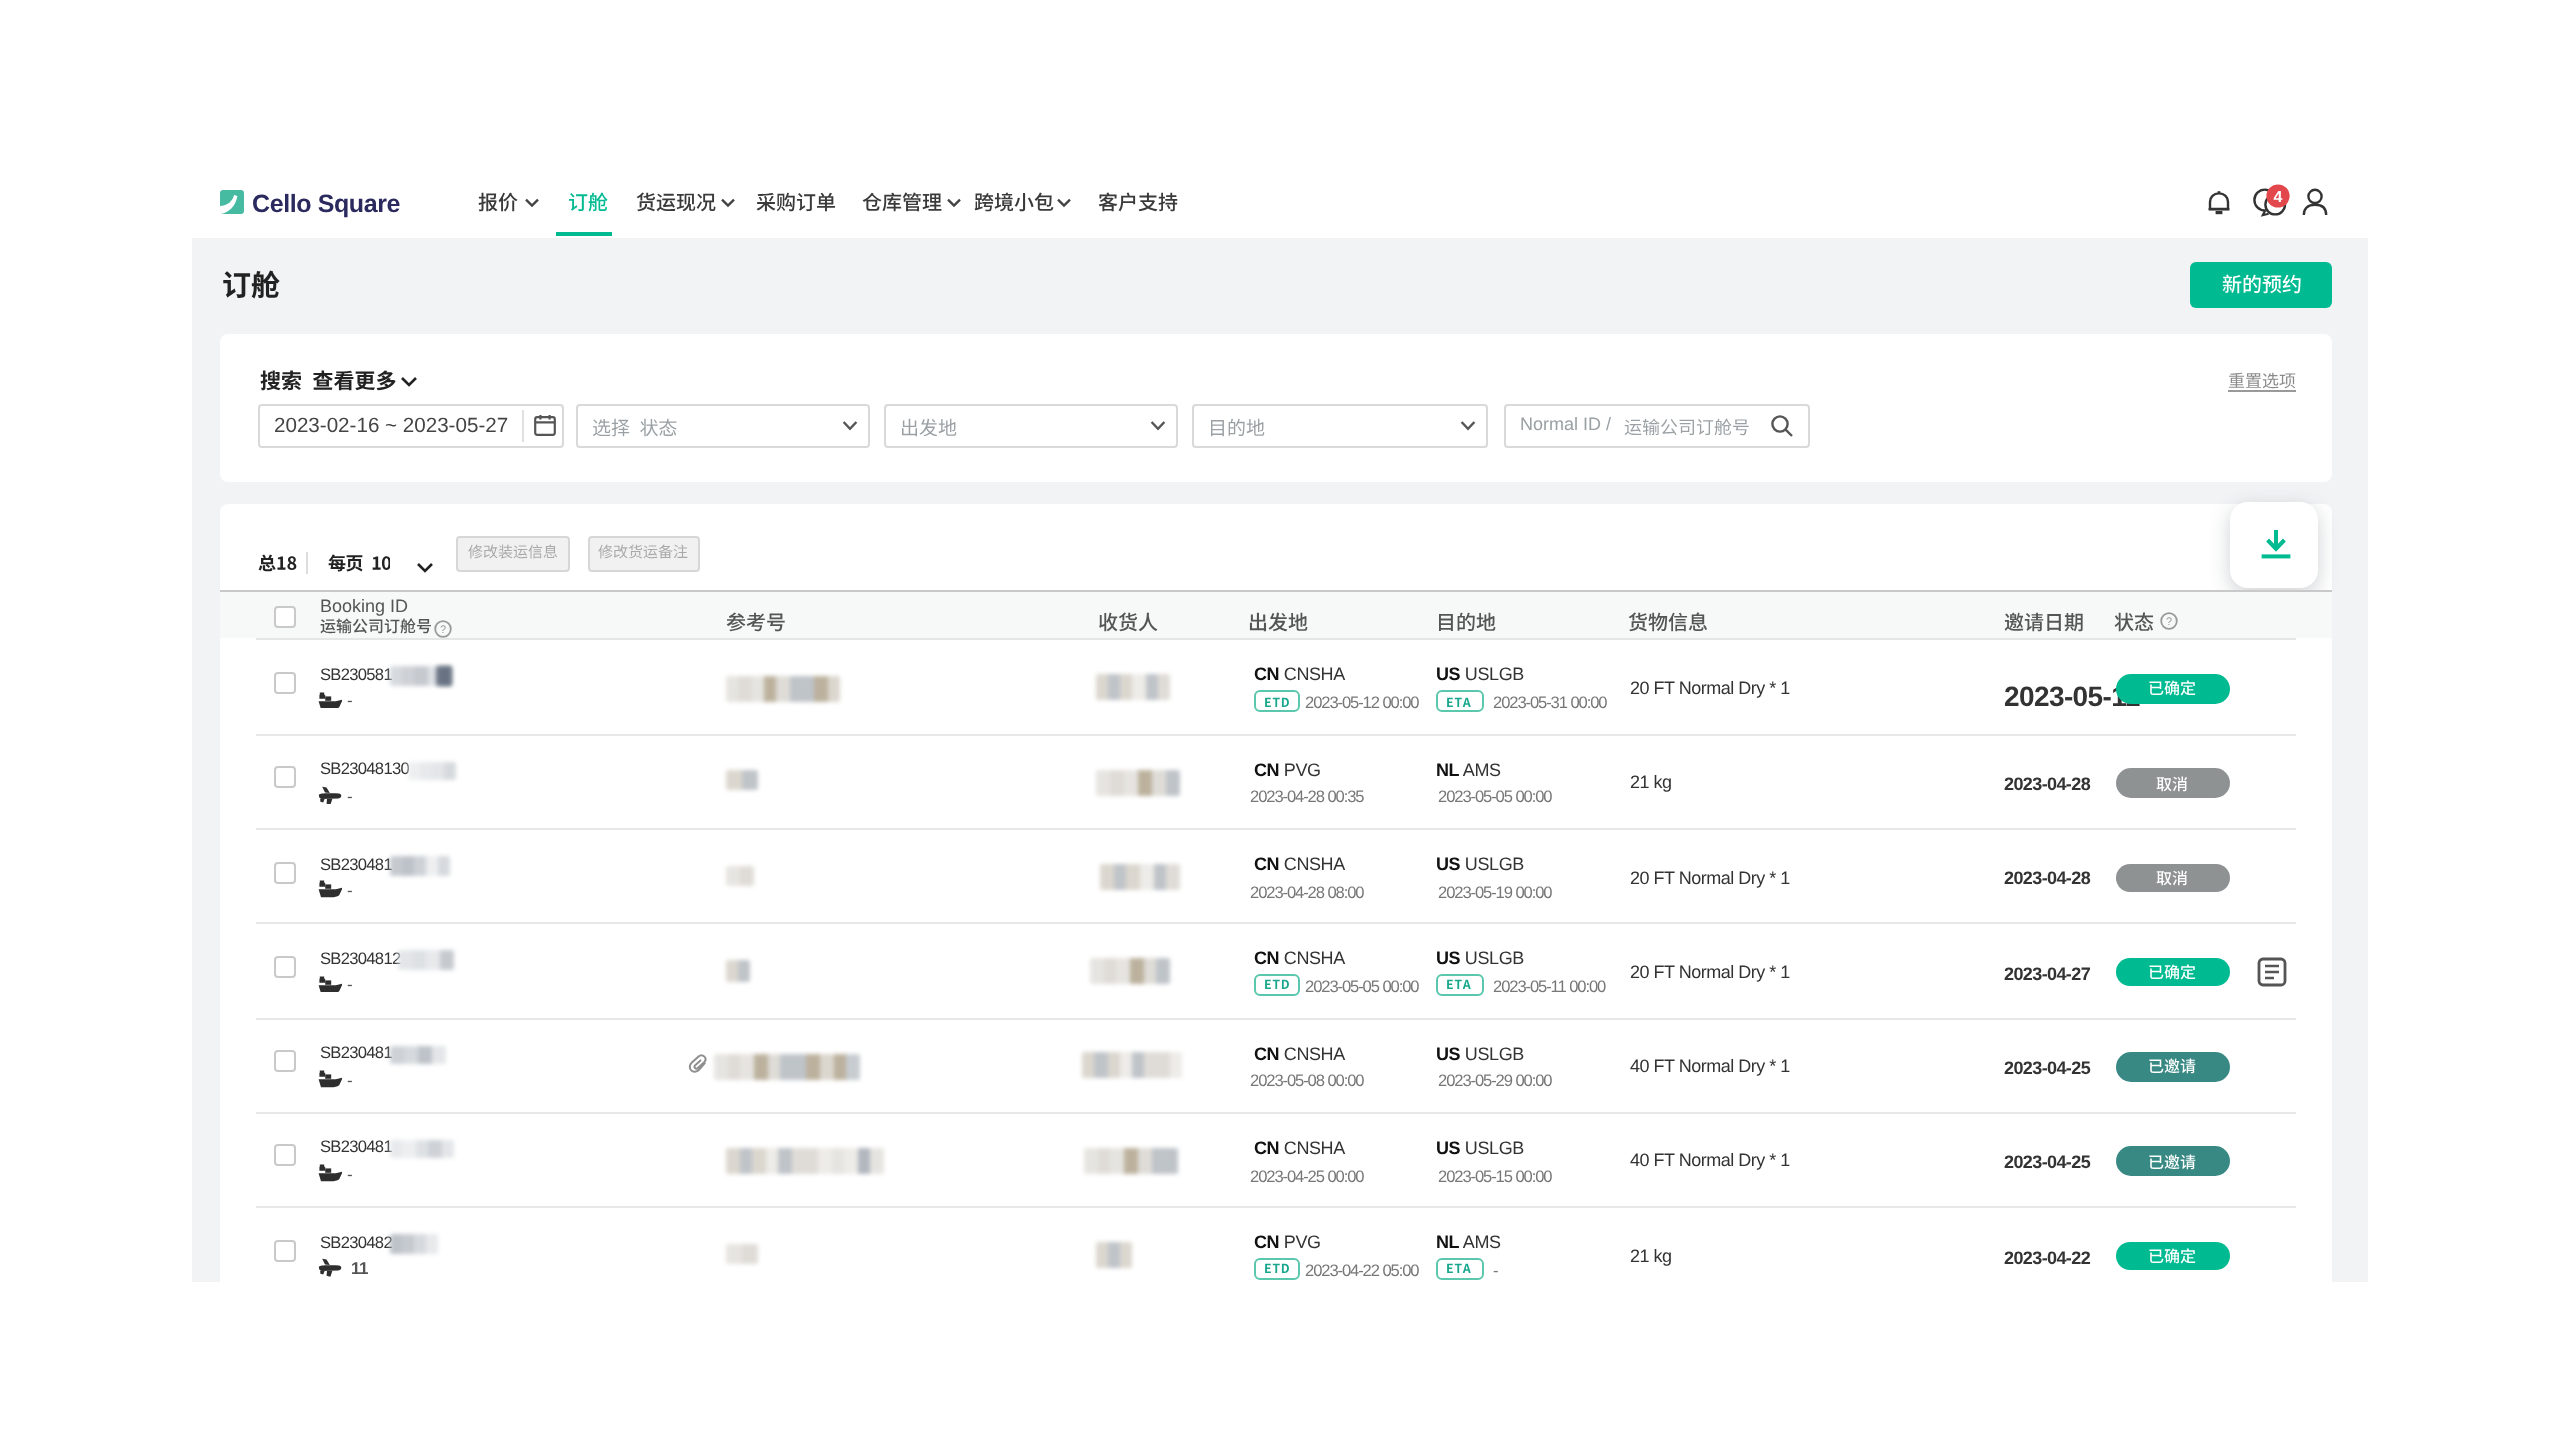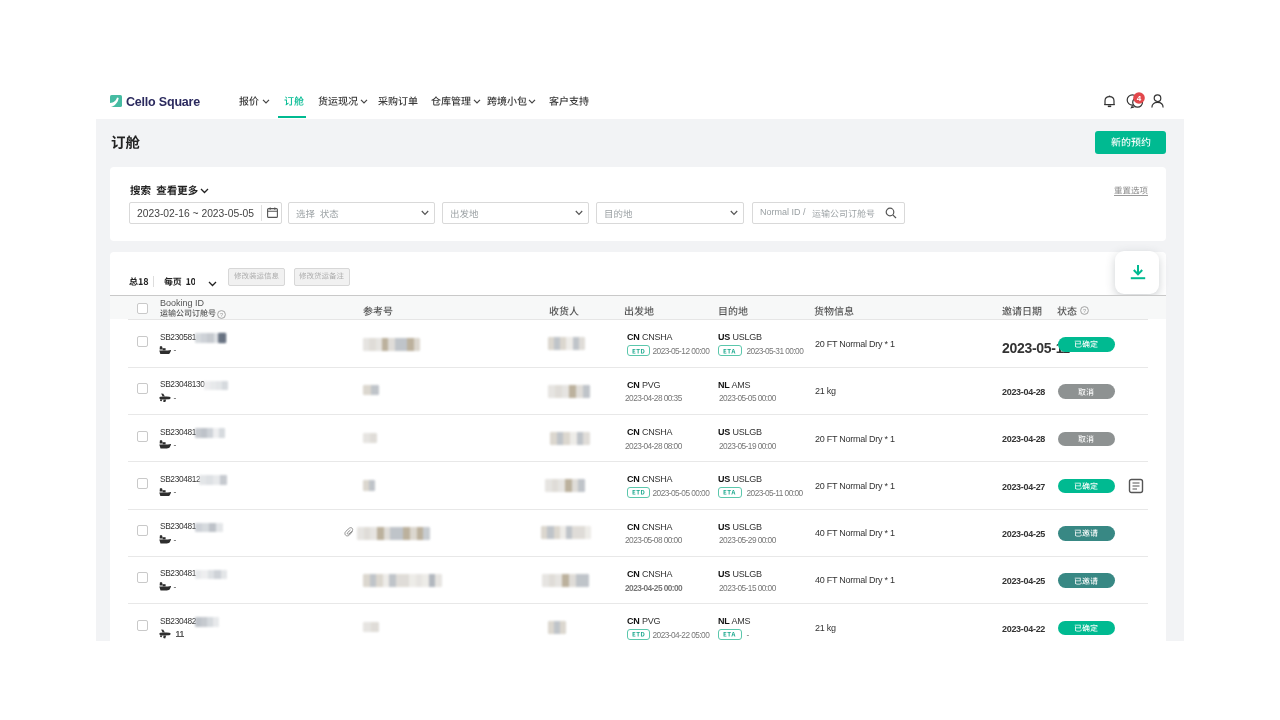--- a/index.html
+++ b/index.html
@@ -149,21 +149,21 @@
 <div class="ab" style="left:1113.6px;top:185.5px">
     <svg width="34.0" height="10.6" viewBox="0 0 34.0 10.6" fill="#8a8a8a">
       <path transform="translate(0.0,7.5) scale(0.008500,-0.008500)" d="M159 540V229H459V160H127V100H459V13H52V-48H949V13H534V100H886V160H534V229H848V540H534V601H944V663H534V740C651 749 761 761 847 776L807 834C649 806 366 787 133 781C140 766 148 739 149 722C247 724 354 728 459 734V663H58V601H459V540ZM232 360H459V284H232ZM534 360H772V284H534ZM232 486H459V411H232ZM534 486H772V411H534Z"></path>
       <path transform="translate(8.5,7.5) scale(0.008500,-0.008500)" d="M651 748H820V658H651ZM417 748H582V658H417ZM189 748H348V658H189ZM190 427V6H57V-50H945V6H808V427H495L509 486H922V545H520L531 603H895V802H117V603H454L446 545H68V486H436L424 427ZM262 6V68H734V6ZM262 275H734V217H262ZM262 320V376H734V320ZM262 172H734V113H262Z"></path>
       <path transform="translate(17.0,7.5) scale(0.008500,-0.008500)" d="M61 765C119 716 187 646 216 597L278 644C246 692 177 760 118 806ZM446 810C422 721 380 633 326 574C344 565 376 545 390 534C413 562 435 597 455 636H603V490H320V423H501C484 292 443 197 293 144C309 130 331 102 339 83C507 149 557 264 576 423H679V191C679 115 696 93 771 93C786 93 854 93 869 93C932 93 952 125 959 252C938 257 907 268 893 282C890 177 886 163 861 163C847 163 792 163 782 163C756 163 753 166 753 191V423H951V490H678V636H909V701H678V836H603V701H485C498 731 509 763 518 795ZM251 456H56V386H179V83C136 63 90 27 45 -15L95 -80C152 -18 206 34 243 34C265 34 296 5 335 -19C401 -58 484 -68 600 -68C698 -68 867 -63 945 -58C946 -36 958 1 966 20C867 10 715 3 601 3C495 3 411 9 349 46C301 74 278 98 251 100Z"></path>
       <path transform="translate(25.5,7.5) scale(0.008500,-0.008500)" d="M618 500V289C618 184 591 56 319 -19C335 -34 357 -61 366 -77C649 12 693 158 693 289V500ZM689 91C766 41 864 -31 911 -79L961 -26C913 21 813 90 736 138ZM29 184 48 106C140 137 262 179 379 219L369 284L247 247V650H363V722H46V650H172V225ZM417 624V153H490V556H816V155H891V624H655C670 655 686 692 702 728H957V796H381V728H613C603 694 591 656 578 624Z"></path>
     </svg>
   </div>
 <div class="ab" style="left:1113.5px;top:194.8px;width:34px;height:1px;background:#9a9a9a"></div>
 <div class="ab" style="left:128.5px;top:202px;width:153px;height:22px;background:#fff;border:1px solid #d9d9d9;border-radius:2px;box-sizing:border-box"></div>
-<div class="t" style="left:137px;top:207.5px;font-size:10.3px;color:#444;letter-spacing:0px">2023-02-16 ~ 2023-05-05</div>
+<div class="t" style="left:137px;top:207.5px;font-size:10.3px;color:#444;letter-spacing:0px">2023-02-16 ~ 2023-05-27</div>
 <div class="ab" style="left:261px;top:205px;width:1px;height:16px;background:#e0e0e0"></div>
 <div class="ab" style="left:267px;top:207px">
     <svg width="11" height="11" viewBox="0 0 11 11">
 <rect x="0.6" y="1.6" width="9.8" height="8.8" rx="1" fill="none" stroke="#555" stroke-width="1.1"></rect>
 <path d="M3.2 0.5 V2.8 M7.8 0.5 V2.8 M0.6 4.2 H10.4" stroke="#555" stroke-width="1.1"></path>
 </svg>
   </div>
 <div class="ab" style="left:287.5px;top:202px;width:147.5px;height:22px;background:#fff;border:1px solid #d9d9d9;border-radius:2px;box-sizing:border-box"></div>
 <div class="ab" style="left:296.0px;top:208.9px">
     <svg width="42.8" height="11.9" viewBox="0 0 42.8 11.9" fill="#9aa0a3">
@@ -544,21 +544,21 @@
     <svg width="12.5" height="8.8" viewBox="0 0 12.5 8.8">
 <path d="M0.9 0.2 H3.1 V1.4 H3.6 V3.4 H0.7 V1.4 H0.9 Z" fill="#2e2e2e"></path>
 <path d="M3.6 2.2 H6.6 V4.4 H3.6 Z" fill="#2e2e2e"></path>
 <path d="M0.3 4.6 L8.9 4.6 L12.4 3.8 L10.6 7.6 C9.6 8.3 8.2 8.6 6.8 8.6 L1.5 8.6 L0.3 4.6 Z" fill="#2e2e2e"></path>
 </svg>
   </div>
 <div class="t" style="left:173.5px;top:581.9px;font-size:8.5px;color:#555;font-weight:normal;letter-spacing:-0.2px">-</div>
 <div class="blob" style="left:363px;top:574.4px;width:79px;height:13px;overflow:hidden;white-space:nowrap;opacity:0.9"><span style="display:inline-block;width:6.58px;height:13px;background:#d8d3ca;vertical-align:top"></span><span style="display:inline-block;width:6.58px;height:13px;background:#b9bec4;vertical-align:top"></span><span style="display:inline-block;width:6.58px;height:13px;background:#d8d3ca;vertical-align:top"></span><span style="display:inline-block;width:6.58px;height:13px;background:#eceae6;vertical-align:top"></span><span style="display:inline-block;width:6.58px;height:13px;background:#b9bec4;vertical-align:top"></span><span style="display:inline-block;width:6.58px;height:13px;background:#dcd9d4;vertical-align:top"></span><span style="display:inline-block;width:6.58px;height:13px;background:#dcd9d4;vertical-align:top"></span><span style="display:inline-block;width:6.58px;height:13px;background:#eceae6;vertical-align:top"></span><span style="display:inline-block;width:6.58px;height:13px;background:#e4e2de;vertical-align:top"></span><span style="display:inline-block;width:6.58px;height:13px;background:#eceae6;vertical-align:top"></span><span style="display:inline-block;width:6.58px;height:13px;background:#aab0b8;vertical-align:top"></span><span style="display:inline-block;width:6.58px;height:13px;background:#e4e2de;vertical-align:top"></span></div>
 <div class="blob" style="left:542px;top:573.6999999999999px;width:47px;height:13px;overflow:hidden;white-space:nowrap;opacity:0.9"><span style="display:inline-block;width:6.71px;height:13px;background:#e4e2de;vertical-align:top"></span><span style="display:inline-block;width:6.71px;height:13px;background:#dcd9d4;vertical-align:top"></span><span style="display:inline-block;width:6.71px;height:13px;background:#e4e2de;vertical-align:top"></span><span style="display:inline-block;width:6.71px;height:13px;background:#b5a993;vertical-align:top"></span><span style="display:inline-block;width:6.71px;height:13px;background:#dcd9d4;vertical-align:top"></span><span style="display:inline-block;width:6.71px;height:13px;background:#b9bec4;vertical-align:top"></span><span style="display:inline-block;width:6.71px;height:13px;background:#b9bec4;vertical-align:top"></span></div>
 <div class="t" style="left:627px;top:568.9px;font-size:9px;color:#333;font-weight:normal;letter-spacing:-0.2px"><b style="color:#111">CN</b> CNSHA</div>
-<div class="t" style="left:625px;top:582.6px;font-size:8.3px;color:#777;font-weight:bold;letter-spacing:-0.55px">2023-04-25 00:00</div>
+<div class="t" style="left:625px;top:582.6px;font-size:8.3px;color:#777;font-weight:normal;letter-spacing:-0.55px">2023-04-25 00:00</div>
 <div class="t" style="left:718px;top:568.9px;font-size:9px;color:#333;font-weight:normal;letter-spacing:-0.2px"><b style="color:#111">US</b> USLGB</div>
 <div class="t" style="left:719px;top:582.6px;font-size:8.3px;color:#777;font-weight:normal;letter-spacing:-0.55px">2023-05-15 00:00</div>
 <div class="t" style="left:815px;top:575.4px;font-size:9px;color:#333;font-weight:normal;letter-spacing:-0.25px">40 FT Normal Dry * 1</div>
 <div class="t" style="left:1002px;top:576.1999999999999px;font-size:9px;color:#333;font-weight:bold;letter-spacing:-0.3px">2023-04-25</div>
 <div class="ab" style="left:1058px;top:573.4px;width:56.5px;height:14.7px;background:#388884;border-radius:7.5px"></div>
 <div class="ab" style="left:1074.2px;top:576.6999999999999px">
     <svg width="24.0" height="10.0" viewBox="0 0 24.0 10.0" fill="#fff">
       <path transform="translate(0.0,7.0) scale(0.008000,-0.008000)" d="M92 784V691H731V449H236V601H139V114C139 -23 193 -56 370 -56C410 -56 683 -56 727 -56C900 -56 938 -1 959 185C931 191 888 207 863 223C849 69 832 38 725 38C662 38 419 38 367 38C257 38 236 50 236 113V356H731V307H830V784Z"></path>
       <path transform="translate(8.0,7.0) scale(0.008000,-0.008000)" d="M383 595H531V543H383ZM383 704H531V653H383ZM59 759C109 704 165 628 188 579L270 627C244 677 185 749 135 802ZM400 462C408 451 416 437 423 424H280V358H370C363 261 343 182 274 134C292 122 314 96 323 78C382 118 414 174 431 243H530C526 184 520 159 513 150C508 143 501 142 491 142C481 142 461 142 436 145C446 128 452 101 453 82C483 80 512 81 528 83C549 84 564 90 578 104C595 124 603 172 609 281C610 291 611 309 611 309H444L449 358H634V424H513C504 443 491 464 477 482H599L595 476C613 467 646 443 660 431L667 443C697 399 729 349 759 299C723 223 674 162 606 116C623 102 653 71 663 56C722 101 769 155 805 219C834 168 858 121 875 82L944 127C921 176 886 239 846 304C880 391 902 493 915 611H953V692H755C765 736 773 782 780 829L703 840C687 715 658 589 610 501V764H488C499 786 510 811 520 835L427 844C423 822 416 791 409 764H307V482H455ZM734 611H835C827 529 813 455 793 388L727 488L675 457C698 502 718 554 734 611ZM247 476H47V388H156V124C119 105 77 67 35 17L97 -70C132 -8 171 56 198 56C220 56 255 22 298 -2C371 -46 456 -56 585 -56C687 -56 869 -50 942 -45C944 -20 958 25 970 50C868 37 708 28 589 28C473 28 383 35 316 75C286 92 265 108 247 120Z"></path>
       <path transform="translate(16.0,7.0) scale(0.008000,-0.008000)" d="M95 768C148 720 216 653 248 609L312 676C279 717 209 781 156 825ZM38 533V442H176V100C176 55 147 23 127 10C143 -8 167 -47 175 -70C191 -48 220 -24 394 112C384 131 369 167 363 193L267 120V533ZM508 204H798V133H508ZM508 267V332H798V267ZM606 844V770H380V701H606V647H406V581H606V523H349V453H963V523H699V581H902V647H699V701H933V770H699V844ZM419 403V-84H508V67H798V15C798 2 794 -2 780 -2C767 -2 719 -3 672 0C683 -23 695 -58 699 -82C769 -82 816 -81 847 -68C879 -54 888 -30 888 13V403Z"></path>

